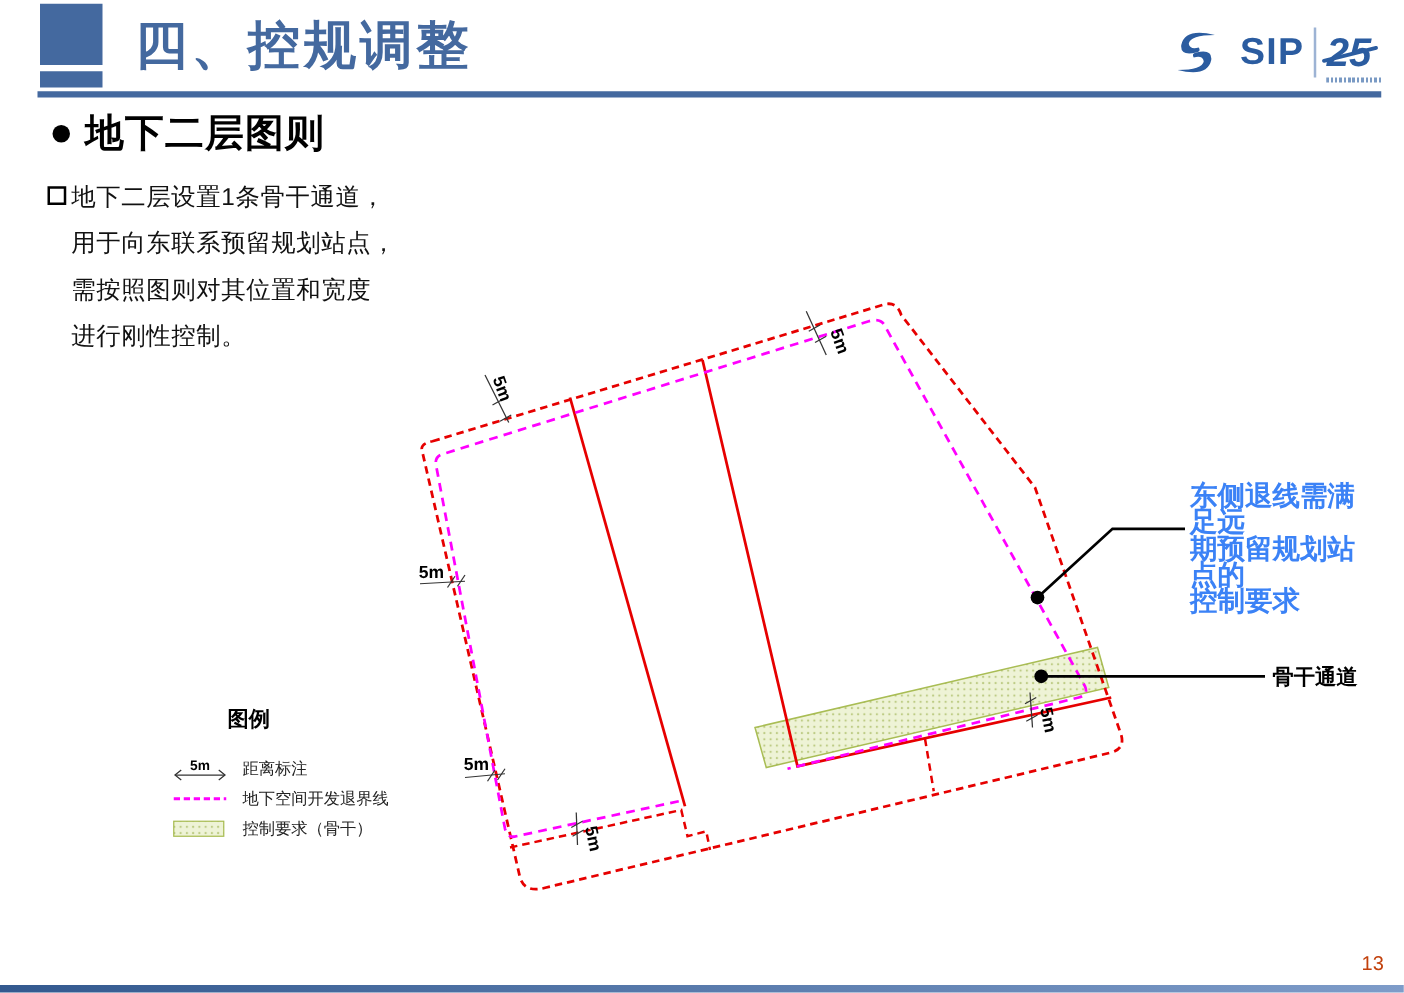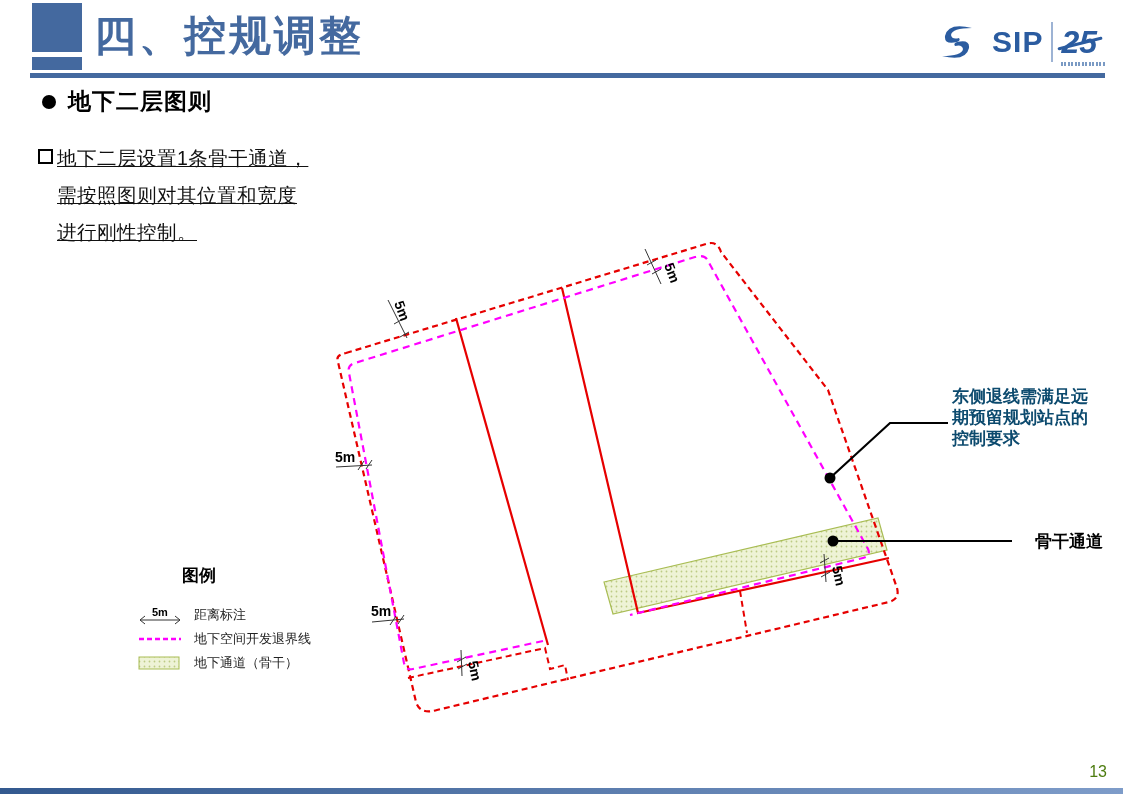--- a/index.html
+++ b/index.html
@@ -3,60 +3,60 @@
 <meta charset="utf-8">
 <style>
   html,body{margin:0;padding:0;}
   body{width:1123px;height:794px;overflow:hidden;background:#ffffff;
        font-family:"Liberation Sans","DejaVu Sans",sans-serif;}
   .slide{position:relative;width:1123px;height:794px;background:#fff;}
 
   
   .deco-square{position:absolute;left:32px;top:3px;width:50px;height:49px;background:#44699f;}
   .deco-bar{position:absolute;left:32px;top:57px;width:50px;height:13px;background:#44699f;}
-  .page-title{position:absolute;left:94px;top:8px;font-size:42px;font-weight:bold;
+  .page-title{position:absolute;left:108px;top:8px;font-size:42px;font-weight:bold;
               color:#44699f;letter-spacing:3px;}
   .header-rule{position:absolute;left:30px;top:73px;width:1075px;height:5px;background:#44699f;}
 
   
   .logo{position:absolute;right:26px;top:16px;display:flex;align-items:center;height:52px;}
   .logo-sip{font-size:30px;font-weight:bold;color:#2b5ca0;letter-spacing:1px;margin-left:16px;}
   .logo-divider{width:2px;height:40px;background:#9db3d4;margin:0 8px;}
   .logo-25{position:relative;font-size:32px;font-weight:bold;font-style:italic;color:#2b5ca0;line-height:32px;}
   .logo-25-swoosh{position:absolute;left:-4px;top:16px;width:46px;height:3px;background:#2b5ca0;
                   transform:rotate(-14deg);border-radius:2px;}
   .logo-caption{position:absolute;left:0;top:36px;width:44px;height:4px;
     background:repeating-linear-gradient(90deg,#7a9ac4 0 2px,transparent 2px 3.5px);}
 
   
   .section-row{position:absolute;left:42px;top:86px;display:flex;align-items:center;}
   .section-dot{width:14px;height:14px;border-radius:50%;background:#000;margin-right:12px;}
-  .section-title{font-size:23px;font-weight:bold;color:#000;letter-spacing:1px;}
+  .section-title{font-size:31px;font-weight:bold;color:#000;letter-spacing:1px;}
 
   
   .para{position:absolute;left:57px;top:140px;width:270px;font-size:19.5px;color:#111;
-        line-height:37px;letter-spacing:0.5px;text-decoration:underline;}
+        line-height:37px;letter-spacing:0.5px;}
   .para-bullet{position:absolute;left:-19px;top:9px;width:11px;height:11px;border:2.5px solid #000;}
   .para-line{white-space:nowrap;}
 
   
-  .callout1{position:absolute;left:952px;top:386px;width:150px;font-size:17px;font-weight:bold;
-            color:#0c4a6e;line-height:21px;}
-  .callout2{position:absolute;left:1018px;top:530px;font-size:17px;font-weight:bold;color:#000;margin-left:17px;}
+  .callout1{position:absolute;left:952px;top:386px;width:150px;font-size:22px;font-weight:bold;
+            color:#3b82f6;line-height:21px;}
+  .callout2{position:absolute;left:1018px;top:530px;font-size:17px;font-weight:bold;color:#000;}
 
   
   .legend{position:absolute;left:138px;top:564px;width:210px;}
   .legend-title{font-size:17px;font-weight:bold;color:#000;margin-bottom:16px;margin-left:44px;}
   .legend-row{display:flex;align-items:center;height:24px;}
   .legend-swatch{width:44px;margin-right:12px;flex:0 0 44px;}
   .legend-label{font-size:13px;font-weight:normal;color:#222;white-space:nowrap;}
 
   .svg-layer{position:absolute;left:0;top:0;}
 
-  .page-number{position:absolute;right:16px;top:763px;font-size:16px;color:#4d7c0f;}
+  .page-number{position:absolute;right:16px;top:763px;font-size:16px;color:#c2410c;}
   .footer-bar{position:absolute;left:0;bottom:0;width:1123px;height:6px;
               background:linear-gradient(90deg,#33598f,#7e9cc9);}
 </style>
 </head>
 <body>
 
 <div class="slide">
 
   <div class="deco-square"></div>
   <div class="deco-bar"></div>
@@ -79,20 +79,21 @@
   <div class="header-rule"></div>
 
   <div class="section-row">
     <span class="section-dot"></span>
     <span class="section-title">地下二层图则</span>
   </div>
 
   <div class="para">
     <span class="para-bullet"></span>
     <div class="para-line">地下二层设置1条骨干通道，</div>
+    <div class="para-line">用于向东联系预留规划站点，</div>
     <div class="para-line">需按照图则对其位置和宽度</div>
     <div class="para-line">进行刚性控制。</div>
   </div>
 
   <svg class="svg-layer" width="1123" height="794" viewBox="0 0 1123 794">
     <defs>
       <pattern id="dots" width="5" height="5" patternUnits="userSpaceOnUse">
         <circle cx="1.5" cy="1.5" r="0.9" fill="#9db04e" opacity="0.6"></circle>
       </pattern>
     </defs>
@@ -198,19 +199,19 @@
     <div class="legend-row">
       <svg class="legend-swatch" width="44" height="16" viewBox="0 0 44 16">
         <defs>
           <pattern id="dots2" width="5" height="5" patternUnits="userSpaceOnUse">
             <circle cx="1.5" cy="1.5" r="0.9" fill="#9db04e" opacity="0.6"></circle>
           </pattern>
         </defs>
         <rect x="1" y="2" width="40" height="12" fill="#eef3d6" stroke="#a9bd54" stroke-width="1"></rect>
         <rect x="1" y="2" width="40" height="12" fill="url(#dots2)"></rect>
       </svg>
-      <span class="legend-label">地下通道（骨干）</span>
+      <span class="legend-label">控制要求（骨干）</span>
     </div>
   </div>
 
   <div class="page-number">13</div>
   <div class="footer-bar"></div>
 </div>
 
 </body></html>

